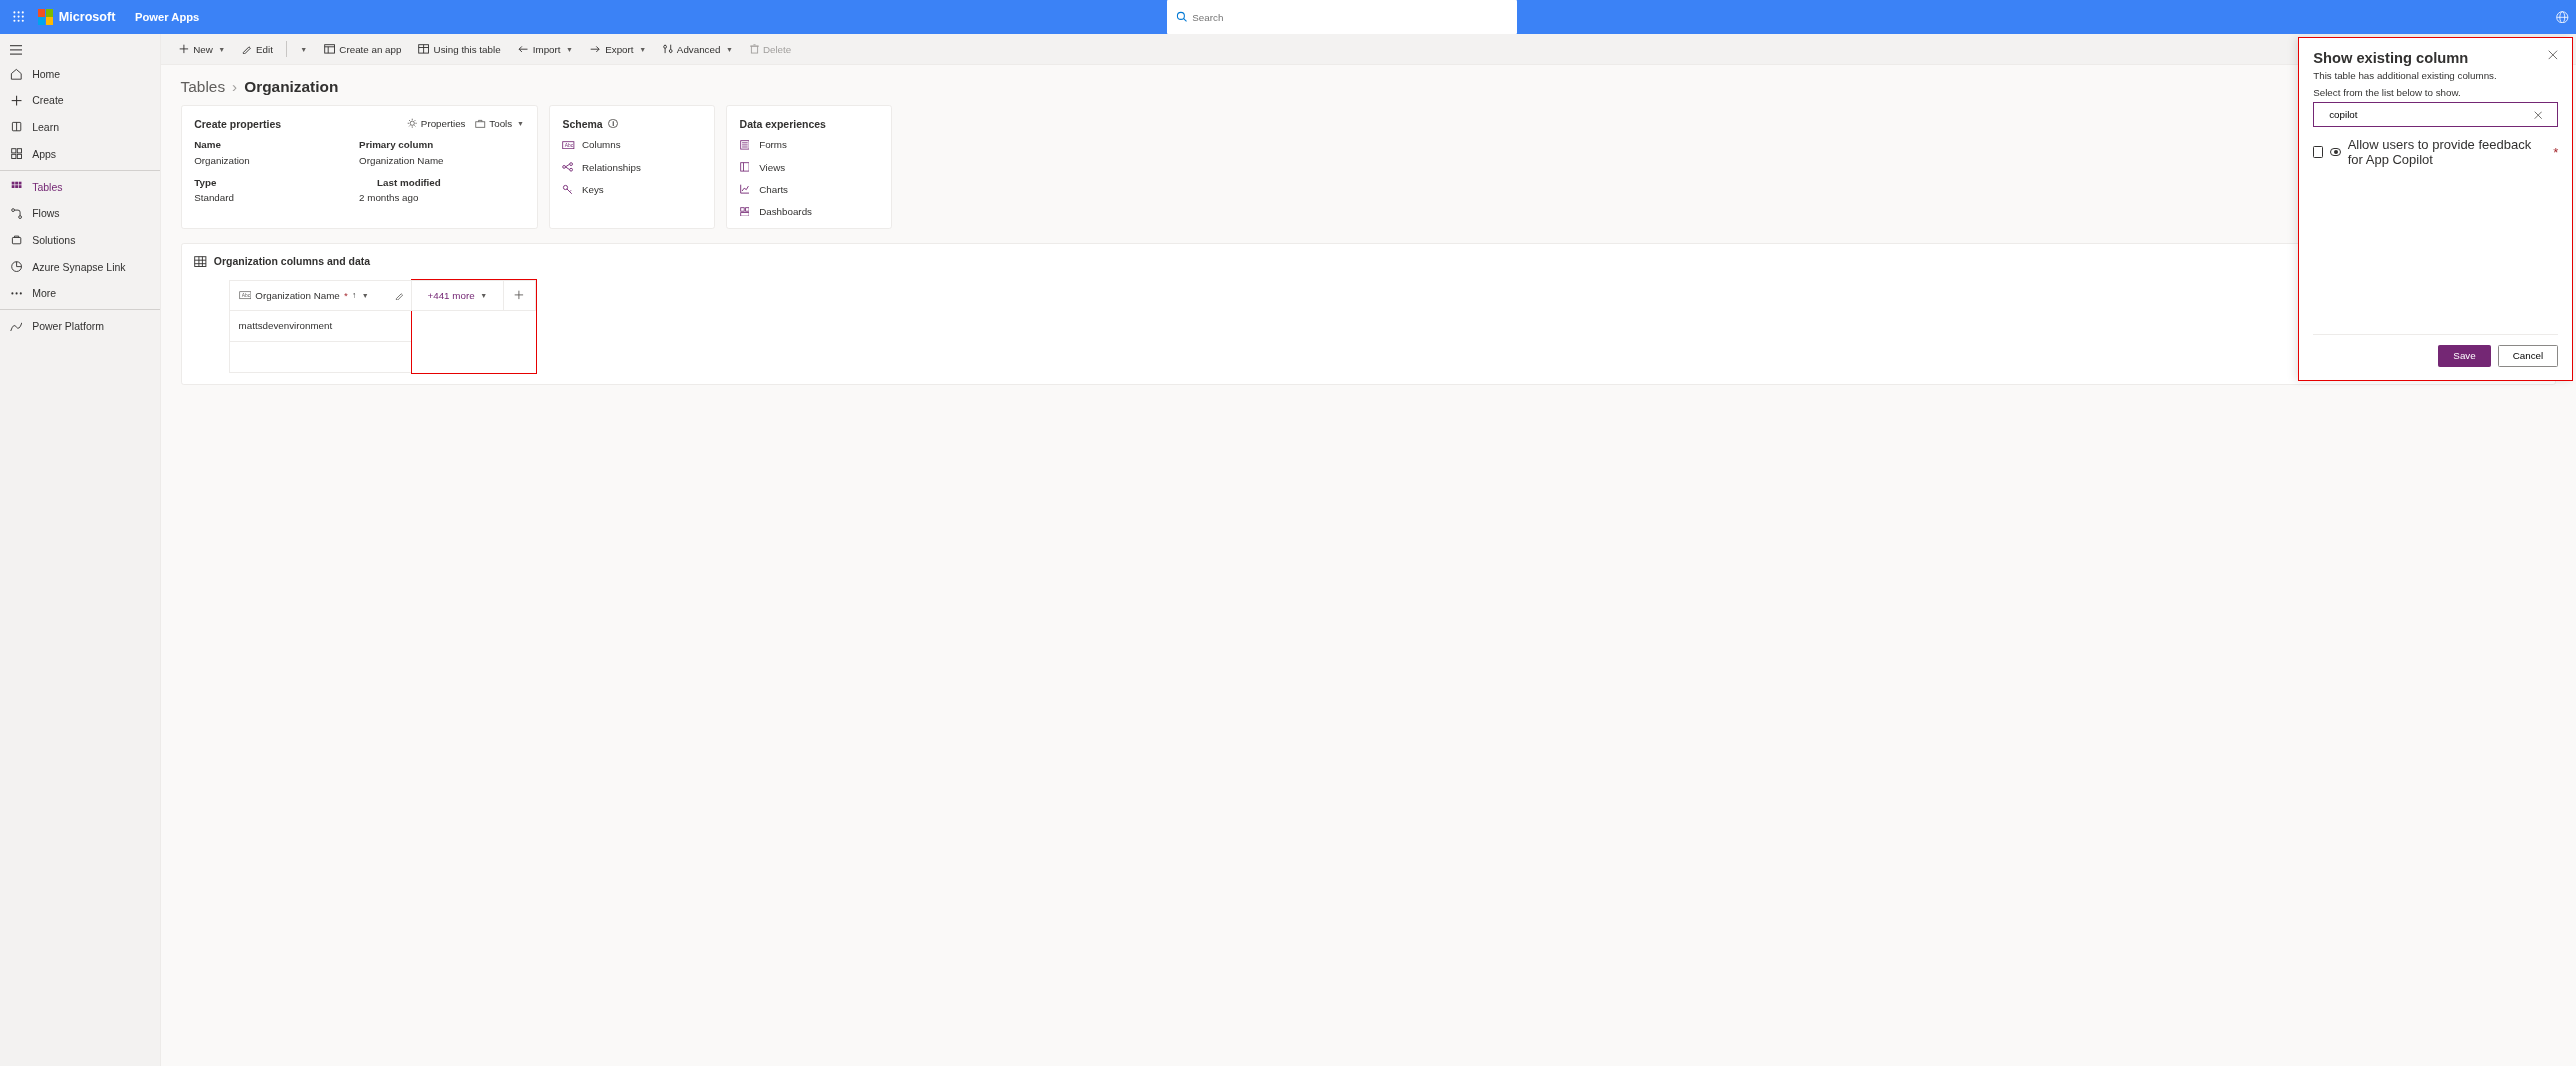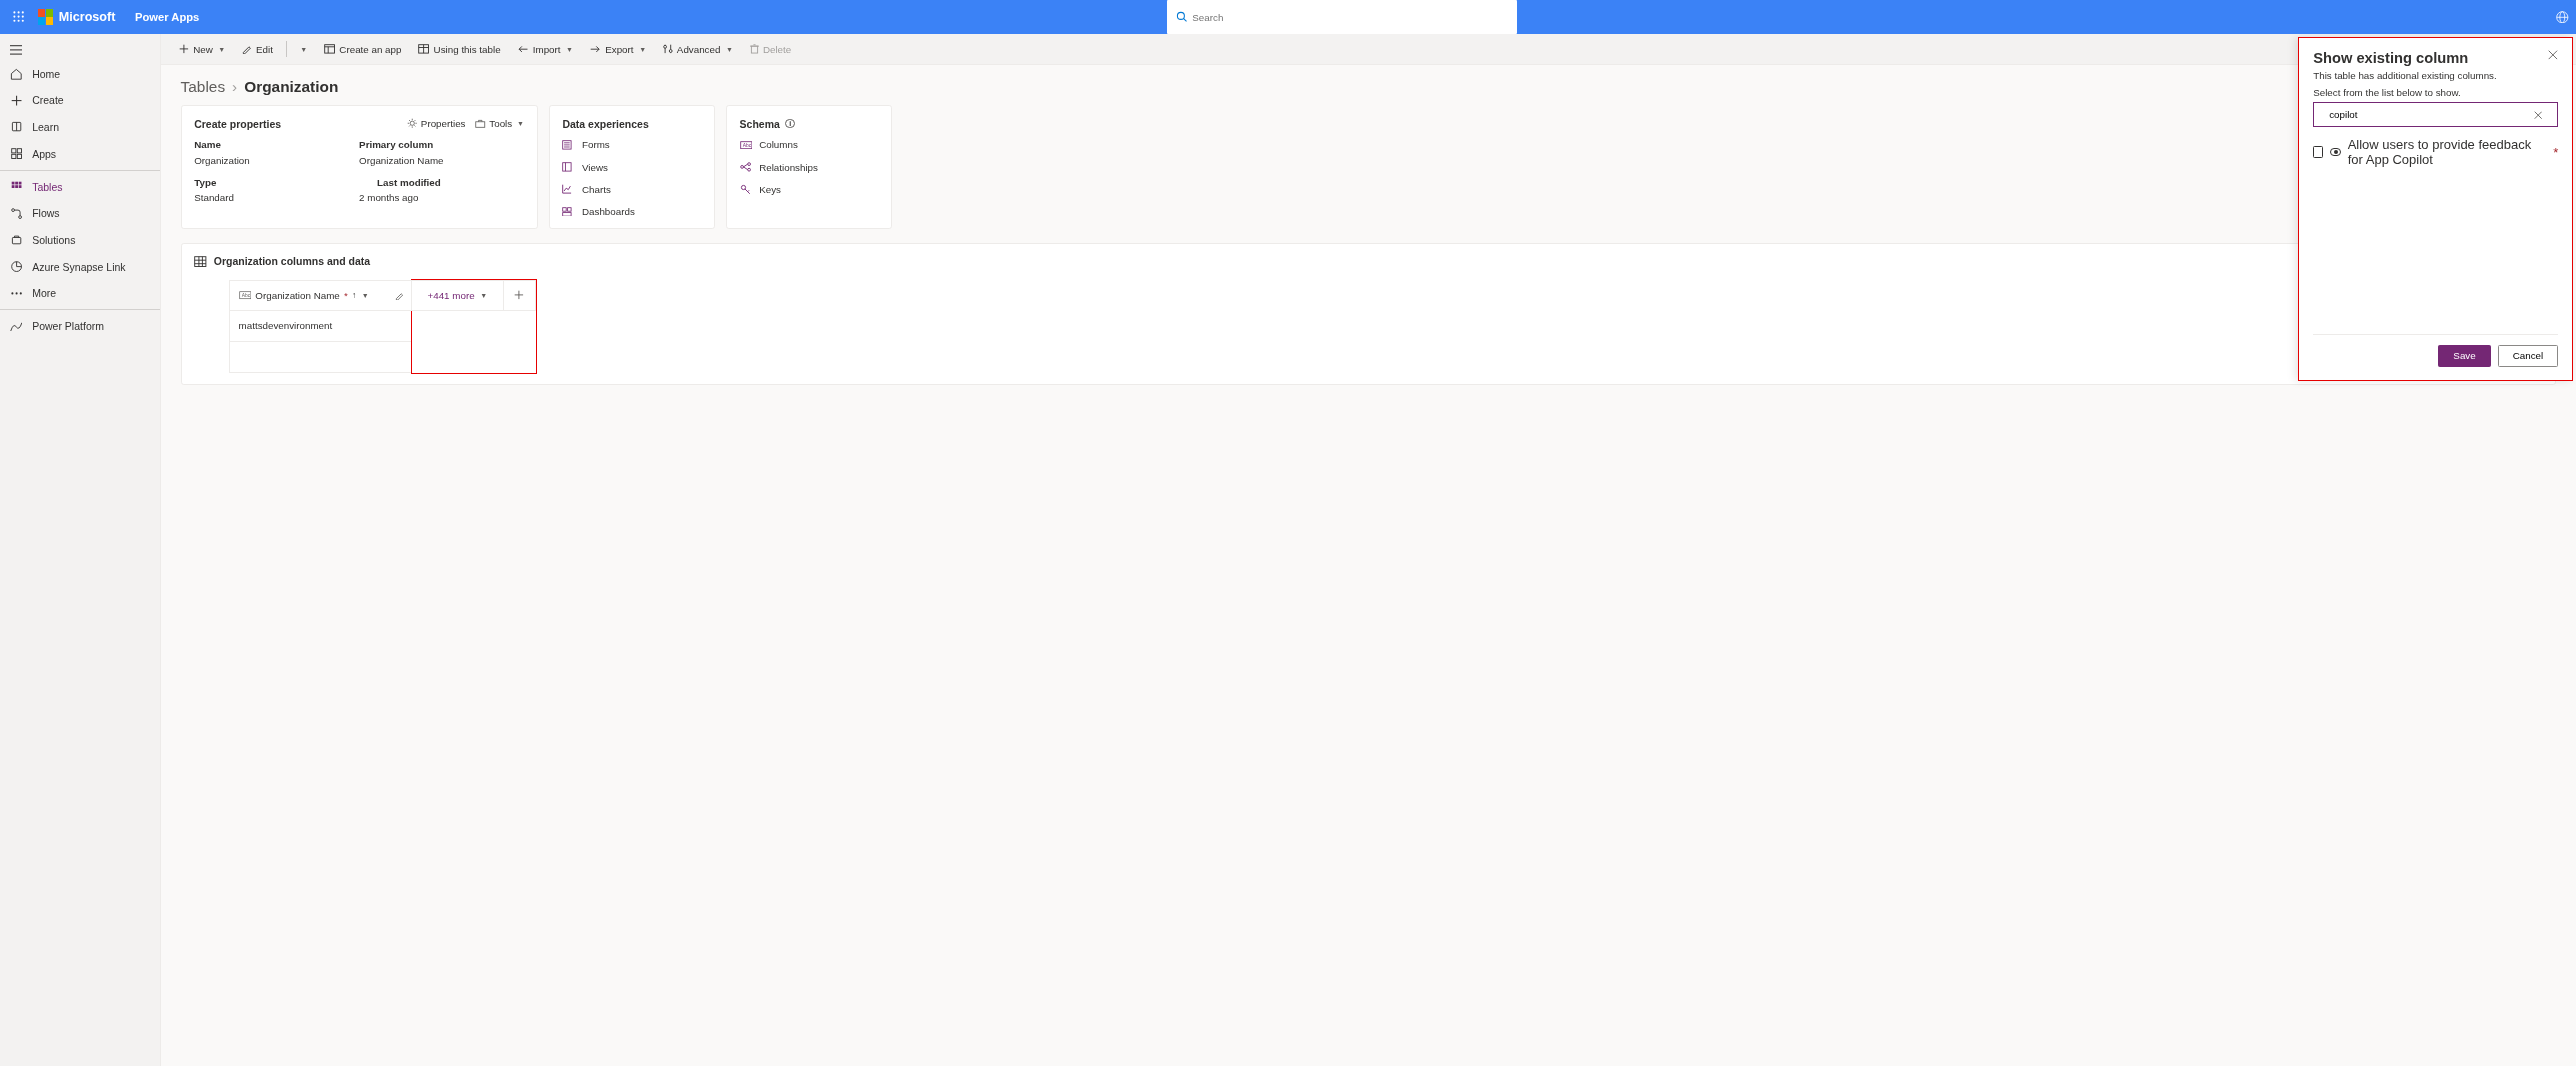--- a/index.html
+++ b/index.html
@@ -357,68 +357,20 @@
           <div class="prop-label">Primary column</div>
           <div class="prop-value">Organization</div>
           <div class="prop-value">Organization Name</div>
           <div class="prop-label" style="margin-top:7px;">Type</div>
           <div class="prop-label" style="margin-top:7px;margin-left:18px;">Last modified</div>
           <div class="prop-value">Standard</div>
           <div class="prop-value">2 months ago</div>
         </div>
       </div>
 
-      <div class="card card-data">
-        <div class="card-head">
-          <span class="card-title">
-            <span>Data experiences</span>
-          </span>
-        </div>
-        <div class="data-list">
-          <div class="schema-item">
-            <span class="schema-icon">
-                <svg width="9.8" height="9.8" viewBox="0 0 14 14" fill="none" stroke="#742774" stroke-width="1.2">
-                  <rect x="1" y="1" width="12" height="12"></rect>
-                  <line x1="3" y1="4" x2="11" y2="4"></line>
-                  <line x1="3" y1="7" x2="11" y2="7"></line>
-                  <line x1="3" y1="10" x2="11" y2="10"></line>
-                </svg>
-              </span>
-            <span>Forms</span>
-          </div>
-          <div class="schema-item">
-            <span class="schema-icon">
-                <svg width="9.8" height="9.8" viewBox="0 0 14 14" fill="none" stroke="#742774" stroke-width="1.2">
-                  <rect x="1" y="1" width="12" height="12"></rect>
-                  <line x1="5" y1="1" x2="5" y2="13"></line>
-                </svg>
-              </span>
-            <span>Views</span>
-          </div>
-          <div class="schema-item">
-            <span class="schema-icon">
-                <svg width="9.8" height="9.8" viewBox="0 0 14 14" fill="none" stroke="#742774" stroke-width="1.3">
-                  <path d="M1 13 L1 1 M1 13 L13 13 M3 10 L6 6 L9 8 L12 3"></path>
-                </svg>
-              </span>
-            <span>Charts</span>
-          </div>
-          <div class="schema-item">
-            <span class="schema-icon">
-                <svg width="9.8" height="9.8" viewBox="0 0 14 14" fill="none" stroke="#742774" stroke-width="1.2">
-                  <rect x="1" y="1" width="5" height="5"></rect>
-                  <rect x="8" y="1" width="5" height="5"></rect>
-                  <rect x="1" y="8" width="12" height="5"></rect>
-                </svg>
-              </span>
-            <span>Dashboards</span>
-          </div>
-        </div>
-      </div>
-
       <div class="card card-schema">
         <div class="card-head">
           <span class="card-title">
             <span>Schema</span>
             <span class="info-icon">i</span>
           </span>
         </div>
         <div class="schema-list">
           <div class="schema-item">
             <span class="schema-icon">
@@ -443,20 +395,68 @@
           </div>
           <div class="schema-item">
             <span class="schema-icon">
                 <svg width="11.2" height="11.2" viewBox="0 0 16 16" fill="none" stroke="#742774" stroke-width="1.3">
                   <circle cx="5" cy="5" r="3"></circle>
                   <line x1="7" y1="7" x2="14" y2="14"></line>
                   <line x1="11" y1="11" x2="13" y2="9"></line>
                 </svg>
               </span>
             <span>Keys</span>
+          </div>
+        </div>
+      </div>
+
+      <div class="card card-data">
+        <div class="card-head">
+          <span class="card-title">
+            <span>Data experiences</span>
+          </span>
+        </div>
+        <div class="data-list">
+          <div class="schema-item">
+            <span class="schema-icon">
+                <svg width="9.8" height="9.8" viewBox="0 0 14 14" fill="none" stroke="#742774" stroke-width="1.2">
+                  <rect x="1" y="1" width="12" height="12"></rect>
+                  <line x1="3" y1="4" x2="11" y2="4"></line>
+                  <line x1="3" y1="7" x2="11" y2="7"></line>
+                  <line x1="3" y1="10" x2="11" y2="10"></line>
+                </svg>
+              </span>
+            <span>Forms</span>
+          </div>
+          <div class="schema-item">
+            <span class="schema-icon">
+                <svg width="9.8" height="9.8" viewBox="0 0 14 14" fill="none" stroke="#742774" stroke-width="1.2">
+                  <rect x="1" y="1" width="12" height="12"></rect>
+                  <line x1="5" y1="1" x2="5" y2="13"></line>
+                </svg>
+              </span>
+            <span>Views</span>
+          </div>
+          <div class="schema-item">
+            <span class="schema-icon">
+                <svg width="9.8" height="9.8" viewBox="0 0 14 14" fill="none" stroke="#742774" stroke-width="1.3">
+                  <path d="M1 13 L1 1 M1 13 L13 13 M3 10 L6 6 L9 8 L12 3"></path>
+                </svg>
+              </span>
+            <span>Charts</span>
+          </div>
+          <div class="schema-item">
+            <span class="schema-icon">
+                <svg width="9.8" height="9.8" viewBox="0 0 14 14" fill="none" stroke="#742774" stroke-width="1.2">
+                  <rect x="1" y="1" width="5" height="5"></rect>
+                  <rect x="8" y="1" width="5" height="5"></rect>
+                  <rect x="1" y="8" width="12" height="5"></rect>
+                </svg>
+              </span>
+            <span>Dashboards</span>
           </div>
         </div>
       </div>
     </div>
 
     <div class="data-section">
       <div class="data-section-head">
         <svg width="12.6" height="11.2" viewBox="0 0 18 16" fill="none" stroke="#323130" stroke-width="1.3">
             <rect x="1" y="1" width="16" height="14"></rect>
             <line x1="1" y1="6" x2="17" y2="6"></line>

